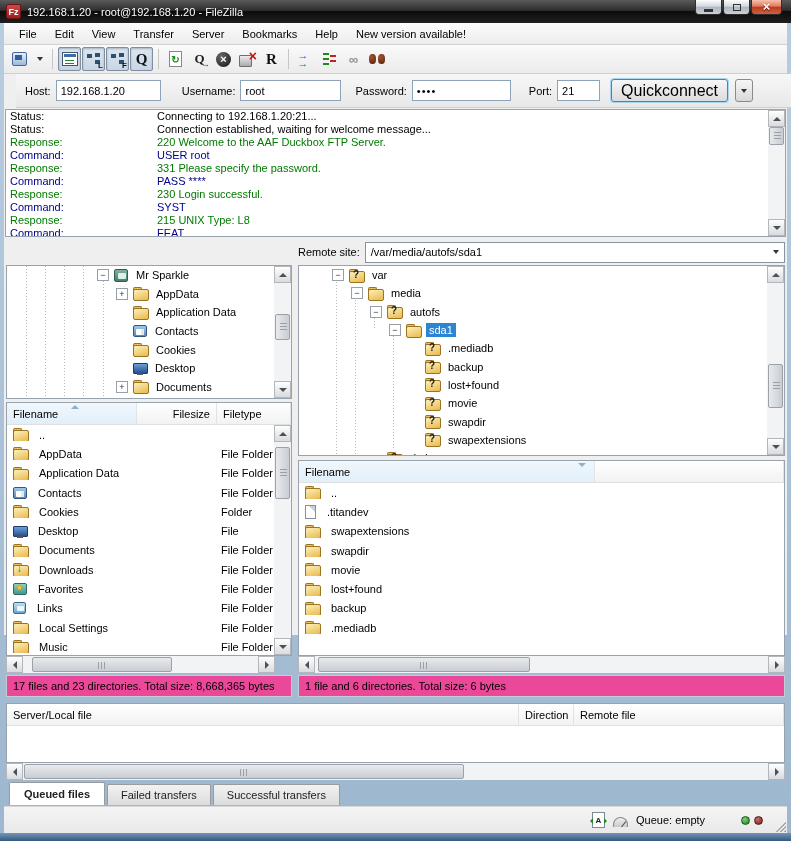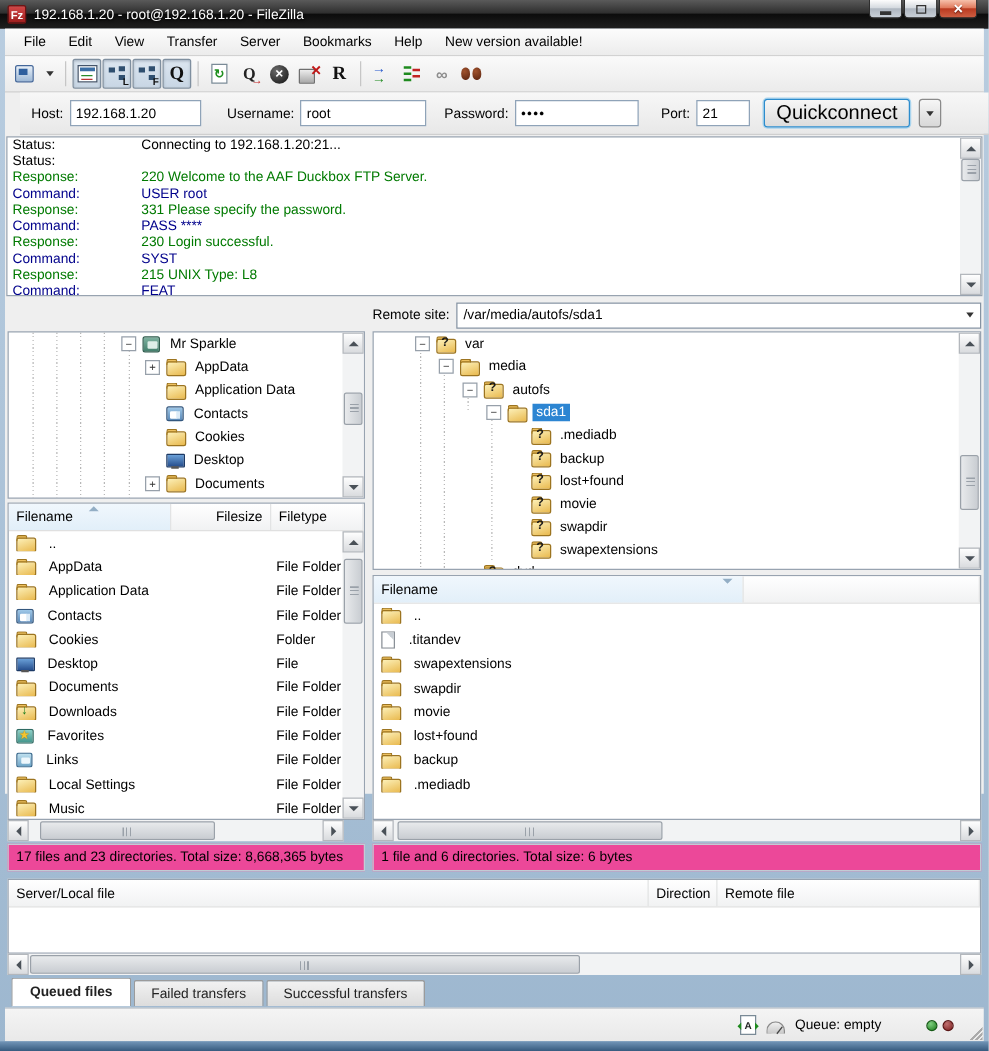--- a/index.html
+++ b/index.html
@@ -63,21 +63,21 @@
   .qlabel{white-space:nowrap;}
   .qinput{height:21px;border:1px solid #8fa3b8;background:#fff;font-family:"Liberation Sans",sans-serif;font-size:11px;padding:0 4px;}
   .w-host{width:105px;margin-right:16px;}
   .w-user{width:101px;margin-right:9px;}
   .w-pass{width:99px;margin-right:13px;letter-spacing:1px;}
   .w-port{width:43px;margin-right:6px;}
   .qc-btn{height:23px;padding:0 9px;border:1px solid #2c8ccd;box-shadow:0 0 0 1px #a8d4ee;border-radius:3px;background:linear-gradient(#f6f6f6,#dcdcdc);font-family:"Liberation Sans",sans-serif;font-size:16px;}
   .qc-drop{width:18px;height:23px;border:1px solid #8a8a8a;border-radius:3px;background:linear-gradient(#f6f6f6,#d8d8d8);display:flex;align-items:center;justify-content:center;margin-left:2px;}
   
   .logbox{position:absolute;left:1px;top:86px;width:781px;height:128px;background:#fff;border:1px solid #98a3b0;overflow:hidden;}
-  .logline{display:flex;height:13px;line-height:13px;white-space:nowrap;}
+  .logline{display:flex;height:13px;line-height:13px;white-space:nowrap;gap:44px;}
   .loglabel{width:107px;padding-left:4px;flex:none;}
   .c-status{color:#000;}
   .c-response{color:#007a00;}
   .c-command{color:#00008b;}
   
   .vscroll{position:absolute;width:17px;background:#f2f3f4;}
   .hscroll{position:absolute;height:17px;background:#f2f3f4;}
   .sbtn{position:absolute;width:17px;height:17px;background:linear-gradient(#fefefe,#d9dbde);border:1px solid #b3b7bc;display:flex;align-items:center;justify-content:center;}
   .vthumb{position:absolute;left:1px;width:15px;background:linear-gradient(90deg,#e8eaec,#c9cdd2);border:1px solid #9aa1a9;border-radius:2px;}
   .hthumb{position:absolute;top:1px;height:15px;background:linear-gradient(#e8eaec,#c9cdd2);border:1px solid #9aa1a9;border-radius:2px;}
@@ -265,20 +265,21 @@
         </div>
     </div>
 
     <div class="logbox">
       <div class="logline">
           <span class="loglabel c-status">Status:</span>
           <span class="c-status">Connecting to 192.168.1.20:21...</span>
         </div>
       <div class="logline">
           <span class="loglabel c-status">Status:</span>
+          <span class="c-status">Connection established, waiting for welcome message...</span>
         </div>
       <div class="logline">
           <span class="loglabel c-response">Response:</span>
           <span class="c-response">220 Welcome to the AAF Duckbox FTP Server.</span>
         </div>
       <div class="logline">
           <span class="loglabel c-command">Command:</span>
           <span class="c-command">USER root</span>
         </div>
       <div class="logline">

